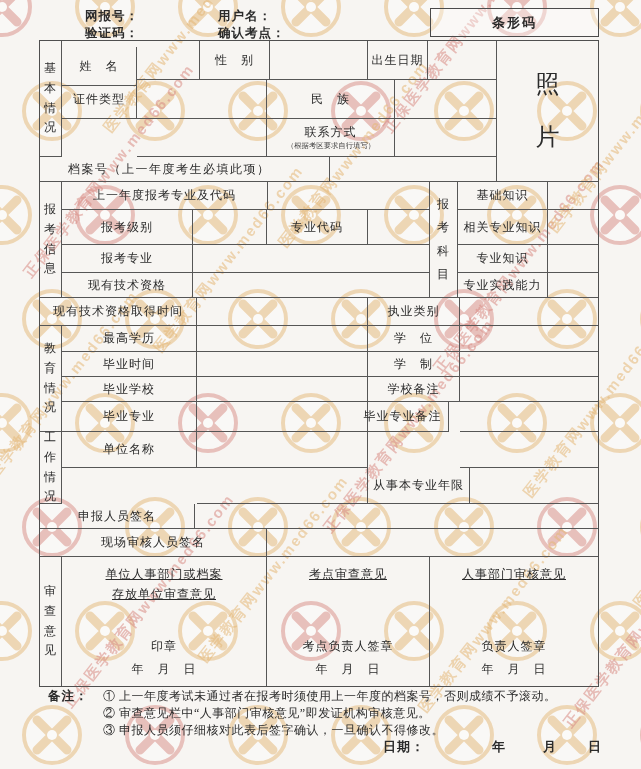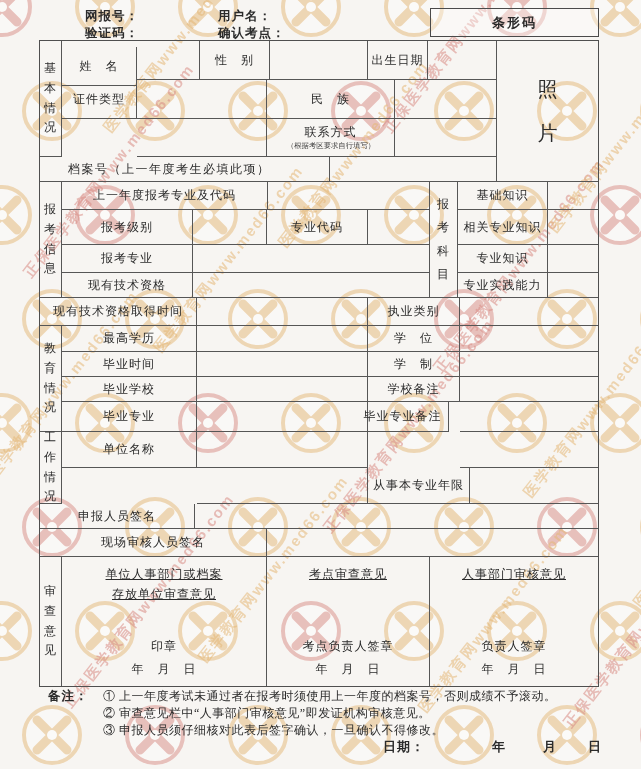--- a/index.html
+++ b/index.html
@@ -32,21 +32,21 @@
     display:flex;align-items:center;justify-content:center;
     font-size:12px;letter-spacing:1px;line-height:1.25;
   }
   .er{border-right:none;}
   .eb{border-bottom:none;}
   .vlab{word-break:break-all;text-align:center;line-height:1.65;padding:0 4px;}
   .vlab2{word-break:break-all;text-align:center;line-height:1.95;padding:0 7px;}
   .left-al{justify-content:flex-start;padding-left:28px;letter-spacing:1.5px;}
   .stack{flex-direction:column;justify-content:center;gap:1px;}
   .mini-note{font-size:8px;letter-spacing:0;color:#3c3c3c;transform:scale(.92);}
-  .photo-cell .photo-txt{width:28px;word-break:break-all;text-align:center;font-size:20px;line-height:2.2;letter-spacing:0;}
+  .photo-cell .photo-txt{width:28px;word-break:break-all;text-align:center;font-size:24px;line-height:2.2;letter-spacing:0;}
   .rev{flex-direction:column;justify-content:space-between;padding:7px 4px 5px;}
   .rev .rev-hdr{text-align:center;line-height:1.7;text-decoration:underline;}
   .rev .rev-ftr{text-align:center;line-height:1.9;}
   .note-line{position:absolute;font-size:12px;letter-spacing:.5px;white-space:nowrap;}
   .notes-label{position:absolute;font-size:12.5px;font-weight:bold;letter-spacing:1px;}
   .date-part{position:absolute;font-size:13px;font-weight:bold;letter-spacing:1px;}
 </style>
 </head>
 <body>
 

